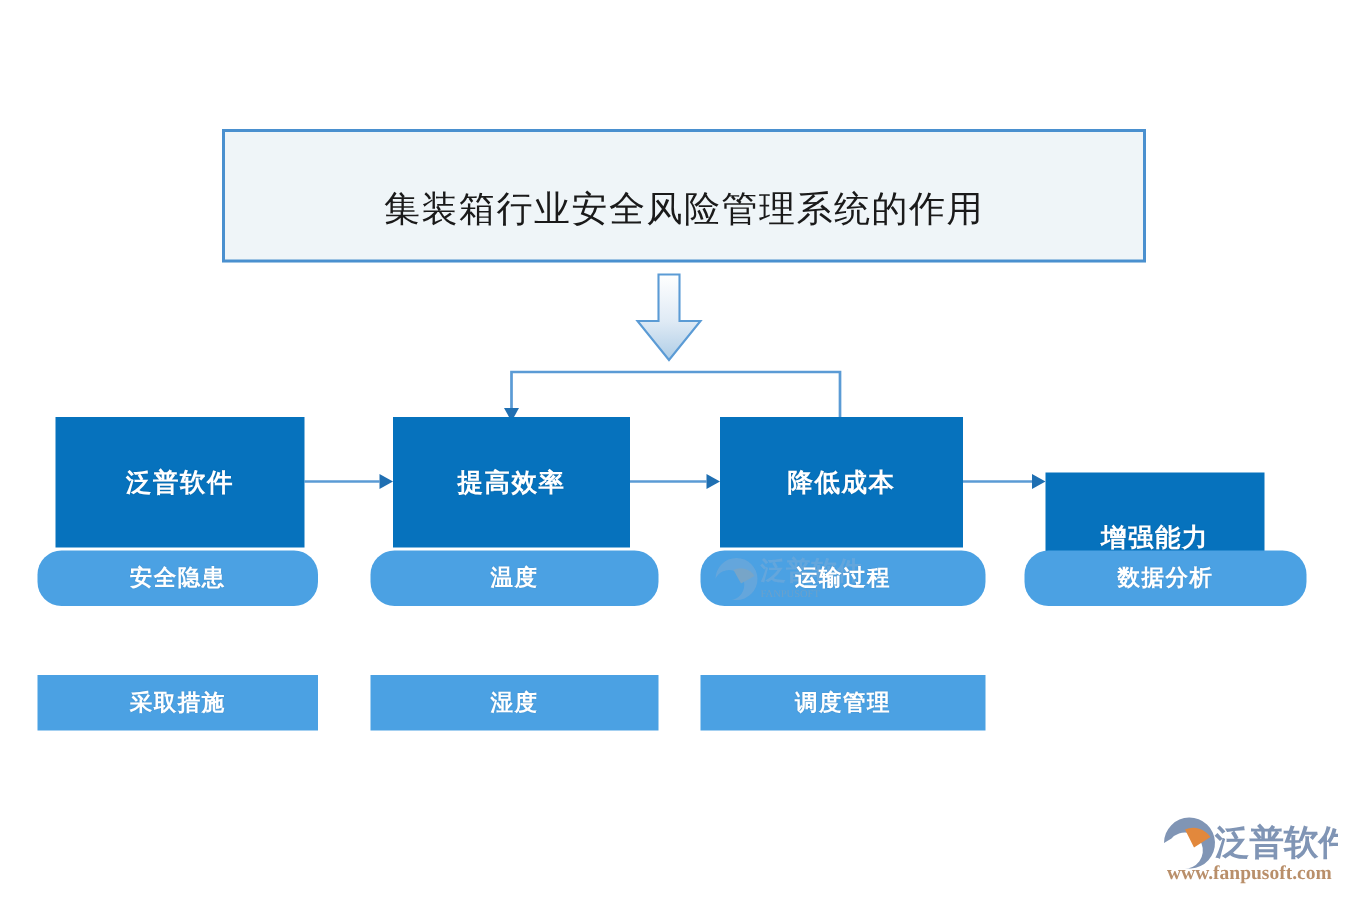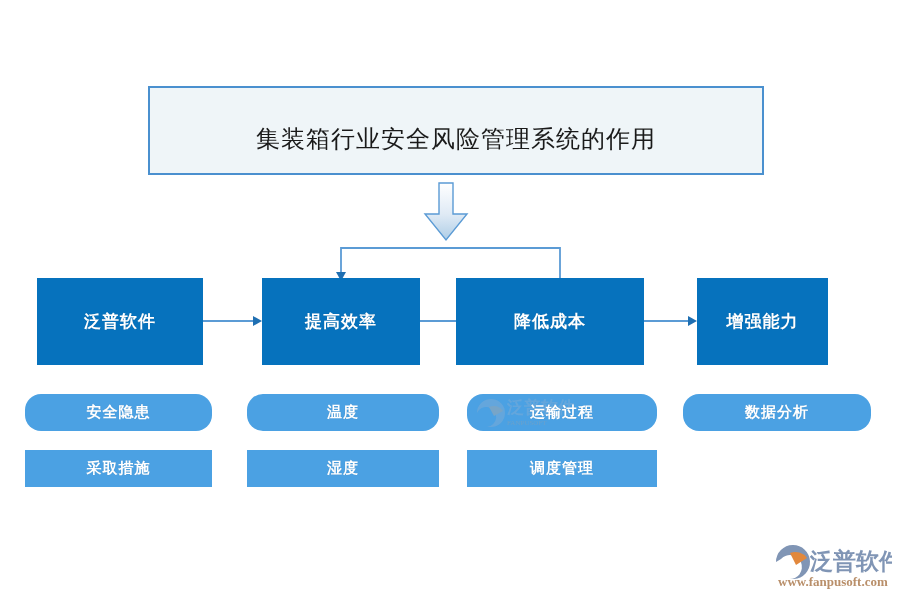--- a/index.html
+++ b/index.html
@@ -76,22 +76,22 @@
     color: #ffffff;
     font-size: 17px;
     font-weight: bold;
     letter-spacing: 1px;
     white-space: nowrap;
     text-shadow: 0 0 1px rgba(0,0,0,0.18);
   }
 
   .mb0 { left: 37px;  width: 166px; }
   .mb1 { left: 262px; width: 158px; justify-content: center; }
-  .mb2 { left: 456px; width: 188px; }
-  .mb3 { left: 697px; width: 131px; }
+  .mb2 { left: 480px; width: 162px; }
+  .mb3 { left: 697px; width: 146px; margin-top: 37px; }
 
   
   .sub-box {
     position: absolute;
     height: 37px;
     background: #4ba1e3;
     display: flex;
     align-items: center;
     justify-content: center;
     overflow: hidden;
@@ -99,21 +99,21 @@
   .sub-box .lbl {
     color: #ffffff;
     font-size: 15px;
     font-weight: bold;
     letter-spacing: 1px;
     white-space: nowrap;
     position: relative;
     z-index: 2;
     text-shadow: 0 0 1px rgba(0,0,0,0.15);
   }
-  .row-a { top: 394px; border-radius: 16px; }
+  .row-a { top: 367px; border-radius: 16px; }
   .row-b { top: 450px; }
 
   .c0 { left: 25px;  width: 187px; }
   .c1 { left: 247px; width: 192px; }
   .c2 { left: 467px; width: 190px; }
   .c3 { left: 683px; width: 188px; }
 
   
   .wm-inbox {
     position: absolute;

